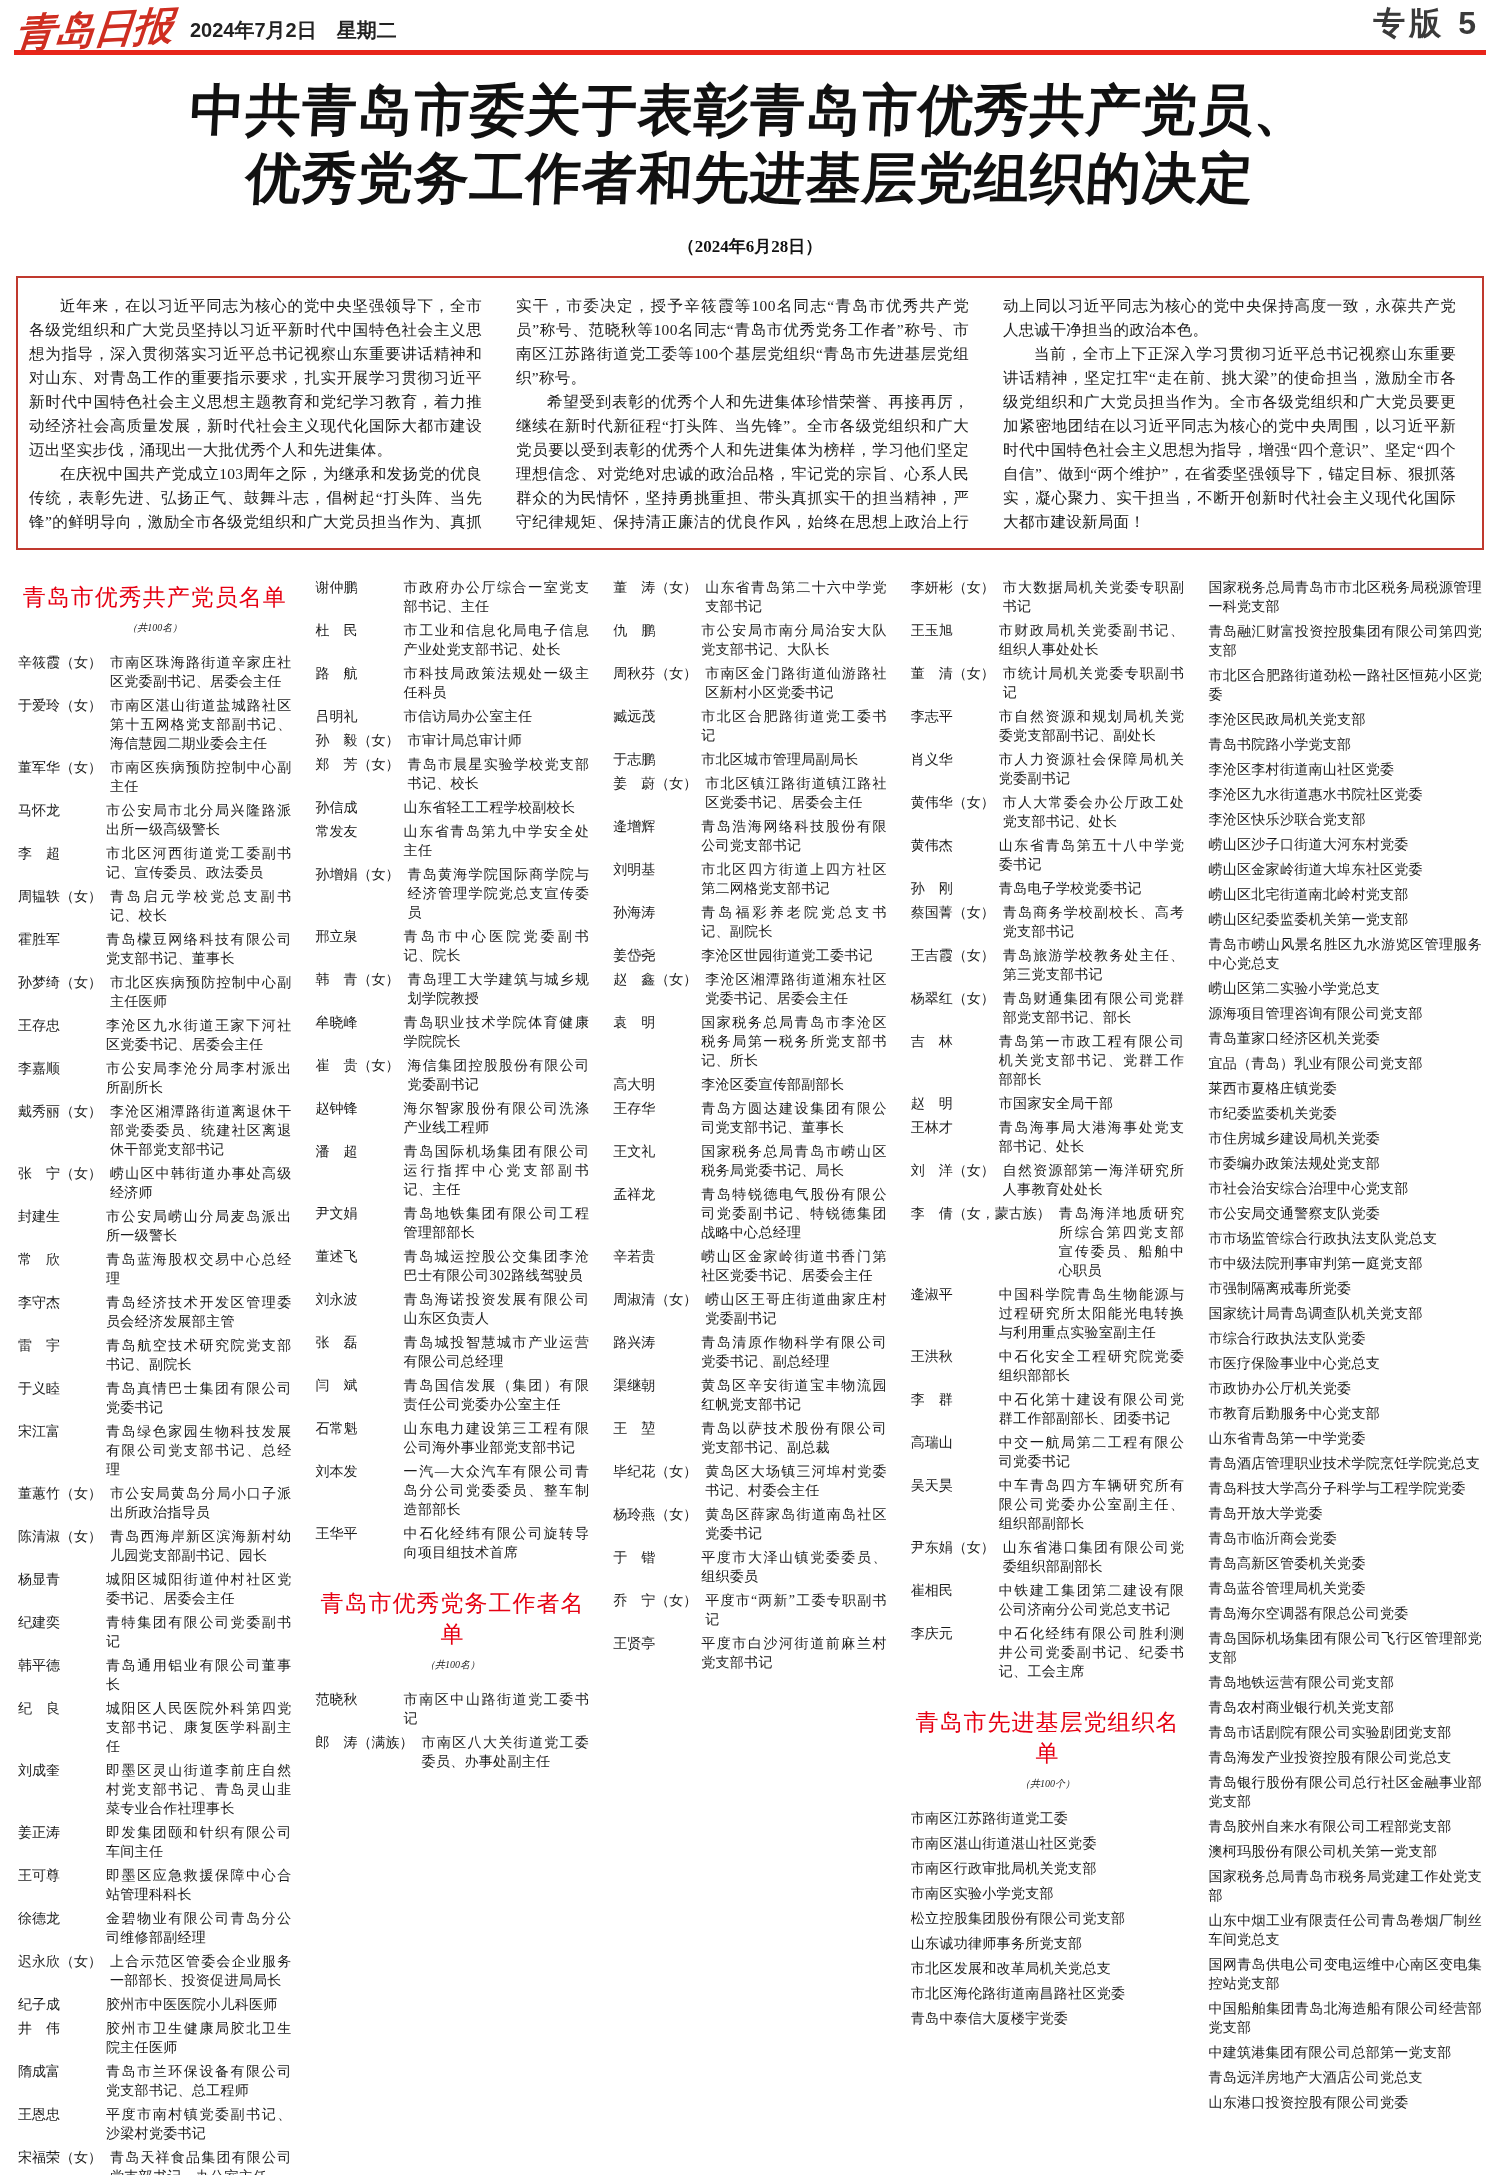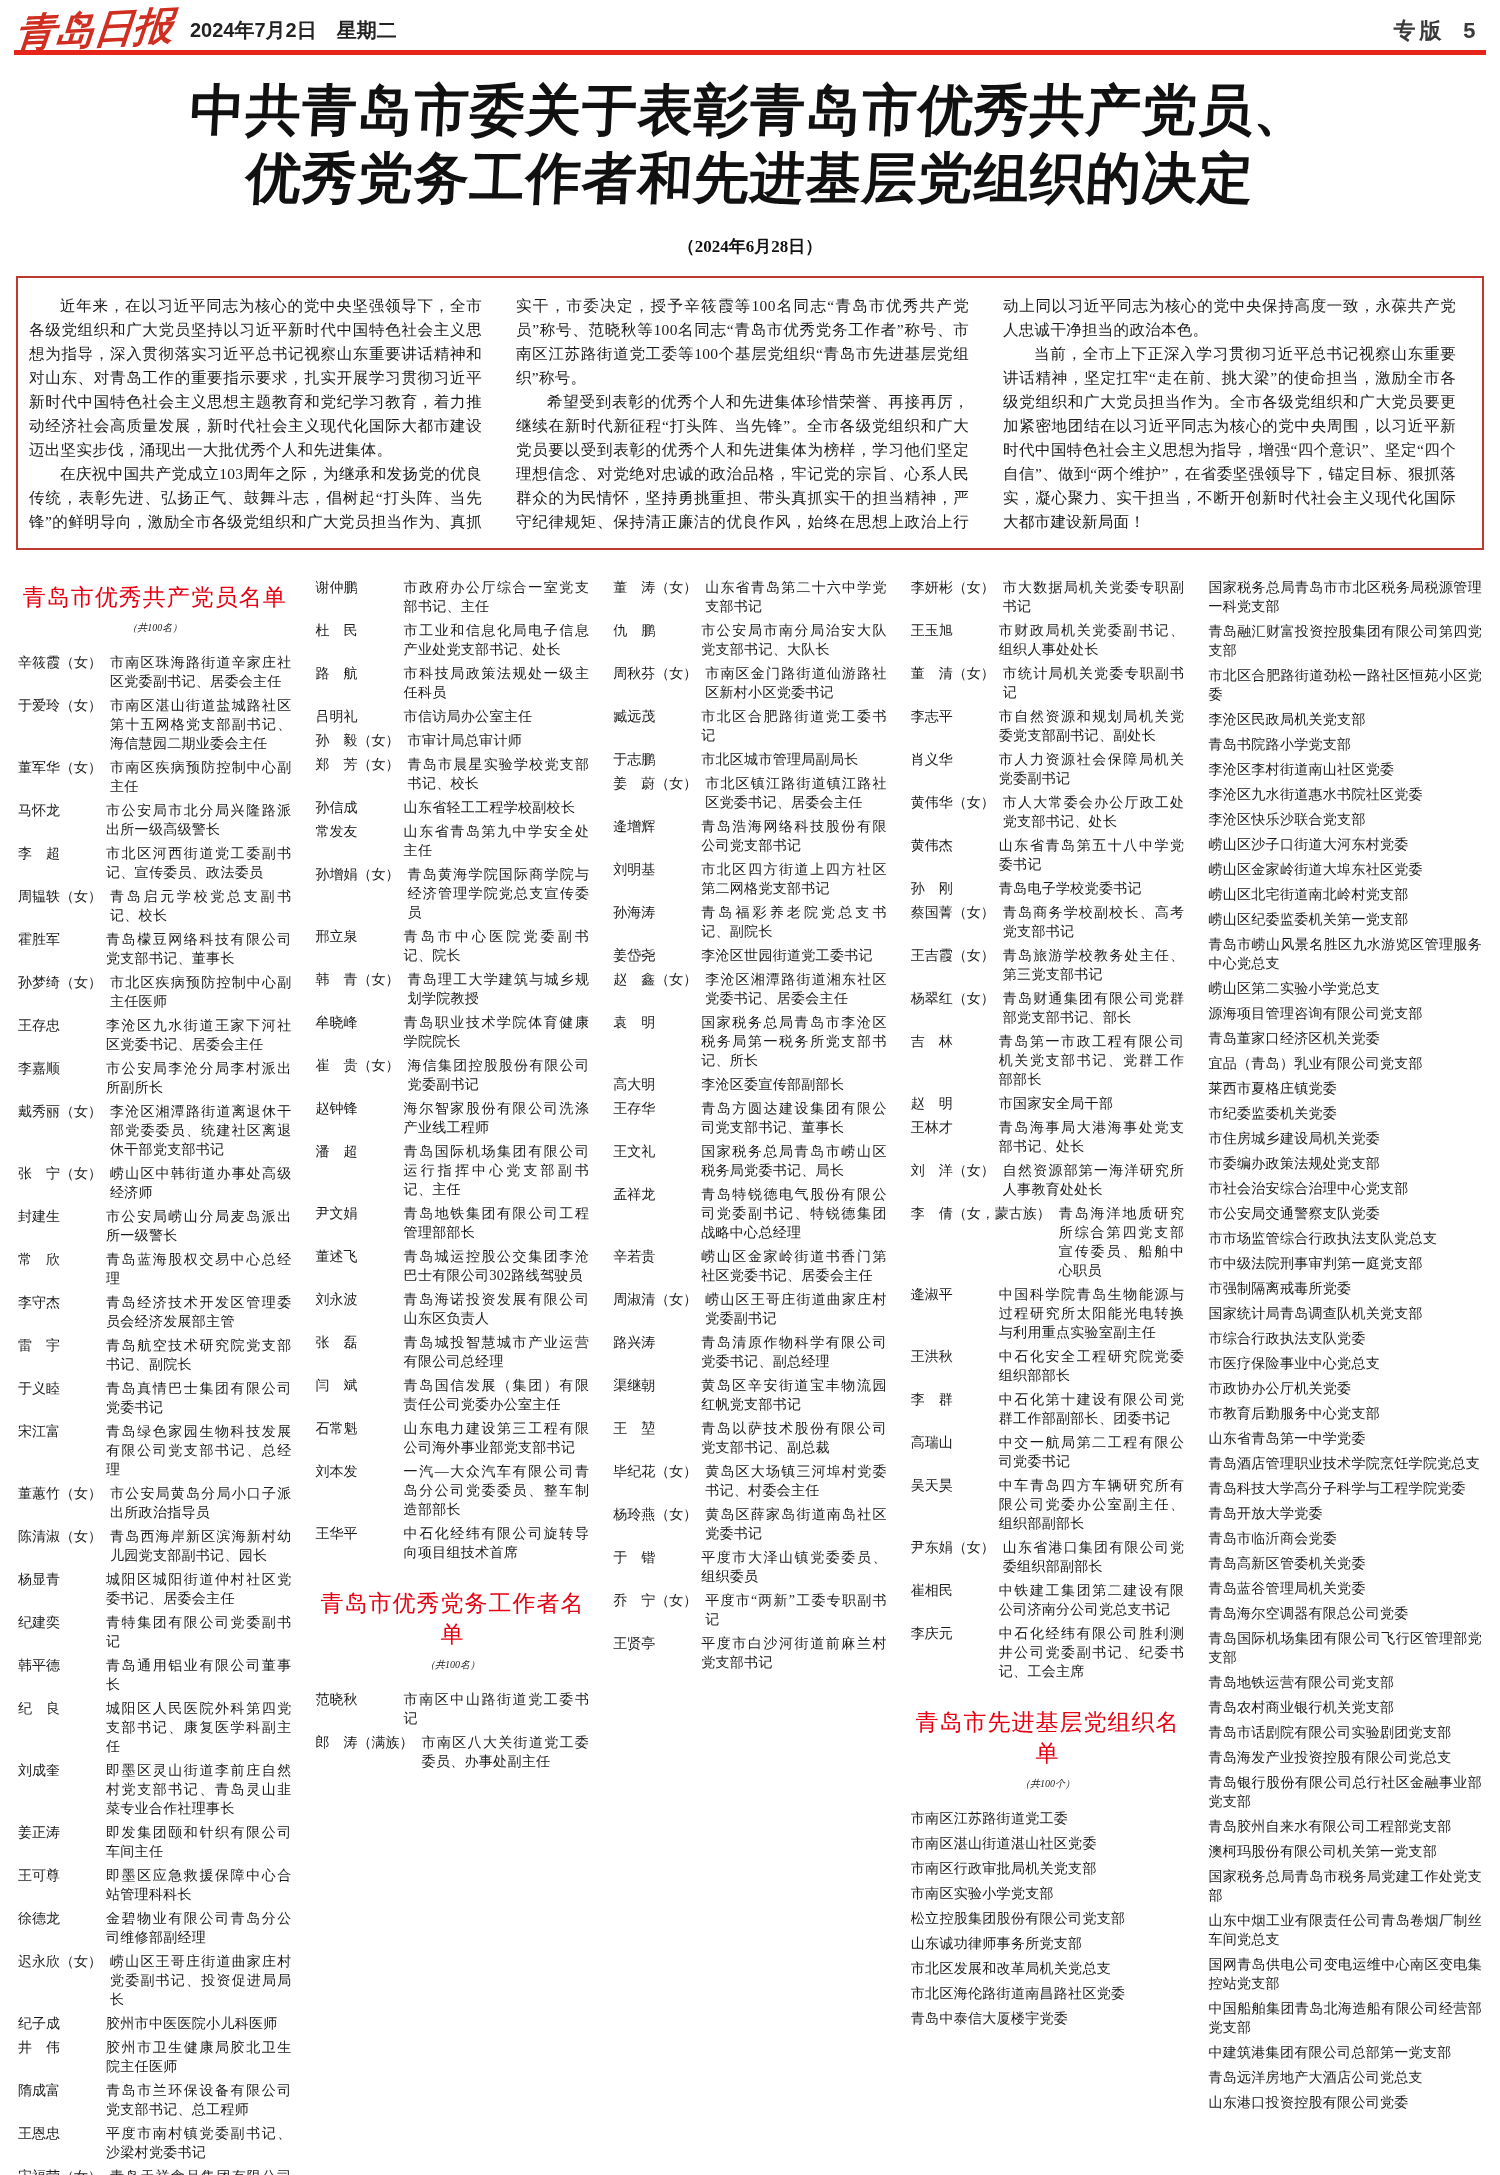--- a/index.html
+++ b/index.html
@@ -9,22 +9,22 @@
 
   
   .masthead{display:flex;align-items:flex-end;justify-content:space-between;
             height:44px;border-bottom:5px solid #e8251a;padding:2px 6px 4px 2px;}
   .mast-left{display:flex;align-items:flex-end;gap:18px;}
   .paper-logo{font-size:40px;line-height:34px;font-weight:bold;font-style:italic;
               color:#cf2e21;letter-spacing:-1px;transform:skewX(-8deg) rotate(-3deg);
               font-family:"DejaVu Serif",serif;}
   .mast-date{font-size:20px;font-weight:bold;color:#222;
              font-family:"Liberation Sans","DejaVu Sans",sans-serif;padding-bottom:2px;}
-  .page-label{font-size:22px;font-weight:bold;color:#3a3a3a;letter-spacing:4px;
-              font-family:Liberation Mono, monospace;}
+  .page-label{font-size:32px;font-weight:bold;color:#3a3a3a;letter-spacing:4px;
+              font-family:Liberation Sans, sans-serif;}
 
   
   .headline{margin-top:22px;text-align:center;}
   .headline .line{font-size:55px;line-height:68px;font-weight:bold;color:#111;
                   letter-spacing:1px;transform:skewX(-3deg);}
   .headline-date{margin-top:22px;font-size:17px;font-weight:bold;color:#111;}
 
   
   .intro-box{margin:18px 2px 0 2px;border:2px solid #c0392e;padding:16px 26px 14px 11px;
              column-count:3;column-gap:34px;}
@@ -188,21 +188,21 @@
         <div class="entry">
           <span class="entry-name">王可尊</span>
           <span class="entry-desc">即墨区应急救援保障中心合站管理科科长</span>
         </div>
         <div class="entry">
           <span class="entry-name">徐德龙</span>
           <span class="entry-desc">金碧物业有限公司青岛分公司维修部副经理</span>
         </div>
         <div class="entry">
           <span class="entry-name">迟永欣（女）</span>
-          <span class="entry-desc">崂山区王哥庄街道曲家庄村党委副书记、投资促进局局长</span>
+          <span class="entry-desc">上合示范区管委会企业服务一部部长、投资促进局局长</span>
         </div>
         <div class="entry">
           <span class="entry-name">纪子成</span>
           <span class="entry-desc">胶州市中医医院小儿科医师</span>
         </div>
         <div class="entry">
           <span class="entry-name">井　伟</span>
           <span class="entry-desc">胶州市卫生健康局胶北卫生院主任医师</span>
         </div>
         <div class="entry">

